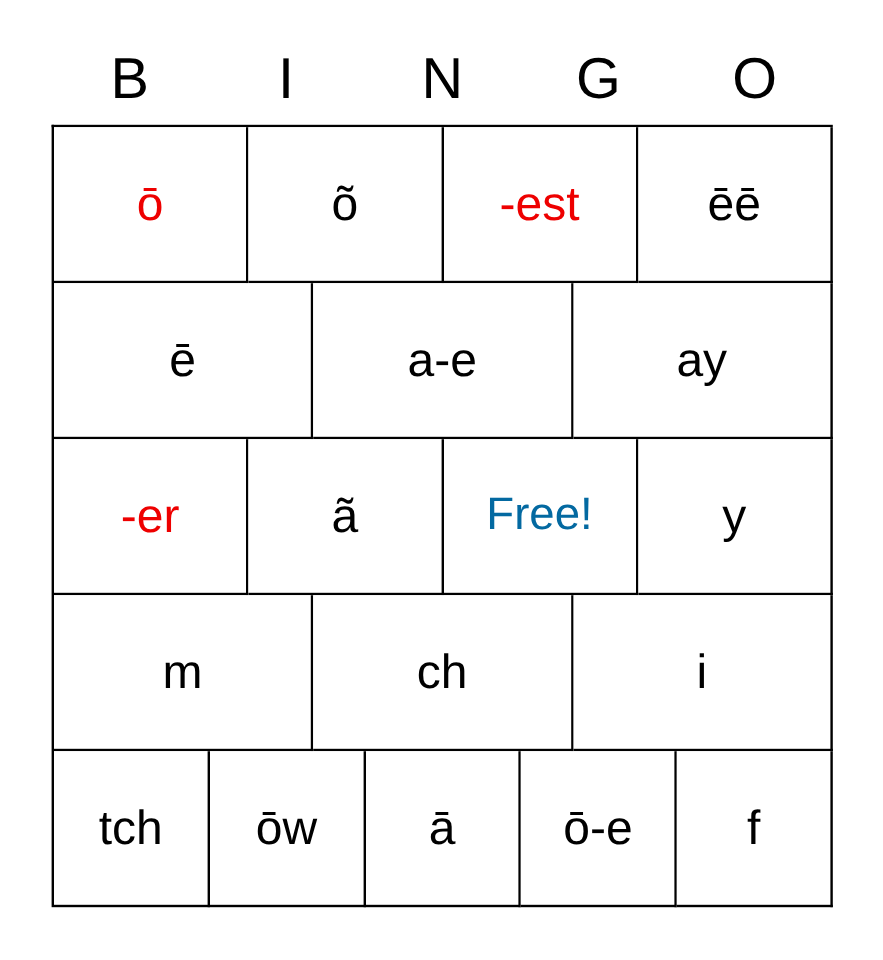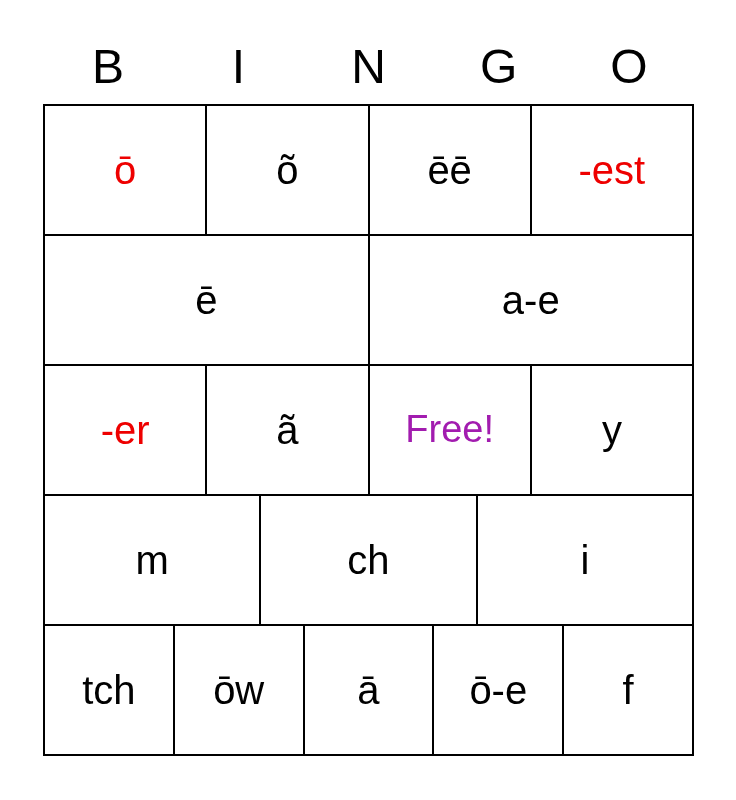--- a/index.html
+++ b/index.html
@@ -67,21 +67,21 @@
     text-align: center;
     padding: 0 2px;
   }
   .cell-text.marked {
     color: #ee0000;
   }
   .cell-text.plain {
     color: #000000;
   }
   .cell-text.free {
-    color: #a21caf;
+    color: #0369a1;
     font-size: 38px;
   }
 </style>
 </head>
 <body>
 
 <div id="bingo-card">
 
   <div id="header-row">
     <div class="header-cell">B</div>
@@ -94,33 +94,36 @@
   <div id="grid">
 
     <div class="grid-row">
       <div class="grid-cell">
           <span class="cell-text marked">ō</span>
         </div>
       <div class="grid-cell">
           <span class="cell-text plain">õ</span>
         </div>
       <div class="grid-cell">
-          <span class="cell-text plain">ēē</span>
+          <span class="cell-text marked">-est</span>
         </div>
       <div class="grid-cell">
-          <span class="cell-text marked">-est</span>
+          <span class="cell-text plain">ēē</span>
         </div>
     </div>
 
     <div class="grid-row">
       <div class="grid-cell">
           <span class="cell-text plain">ē</span>
         </div>
       <div class="grid-cell">
           <span class="cell-text plain">a-e</span>
+        </div>
+      <div class="grid-cell">
+          <span class="cell-text plain">ay</span>
         </div>
     </div>
 
     <div class="grid-row">
       <div class="grid-cell">
           <span class="cell-text marked">-er</span>
         </div>
       <div class="grid-cell">
           <span class="cell-text plain">ã</span>
         </div>

